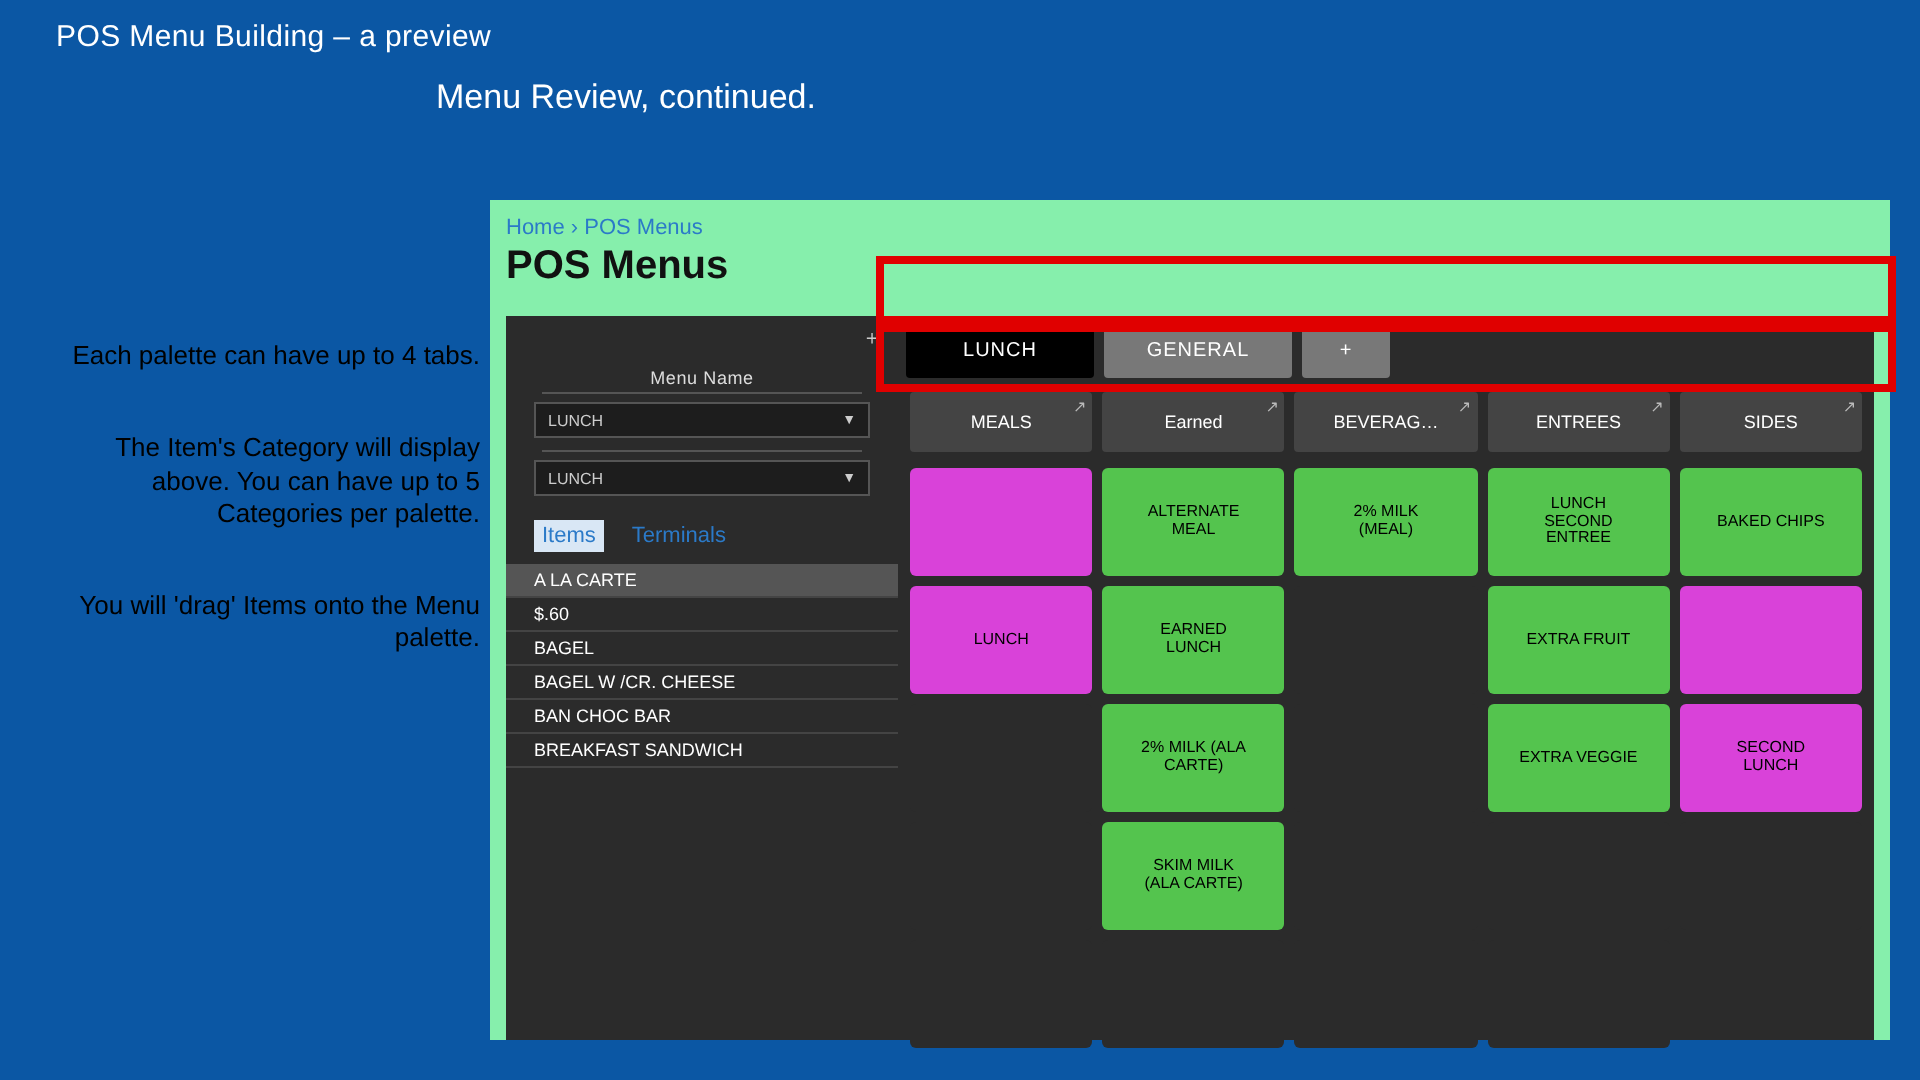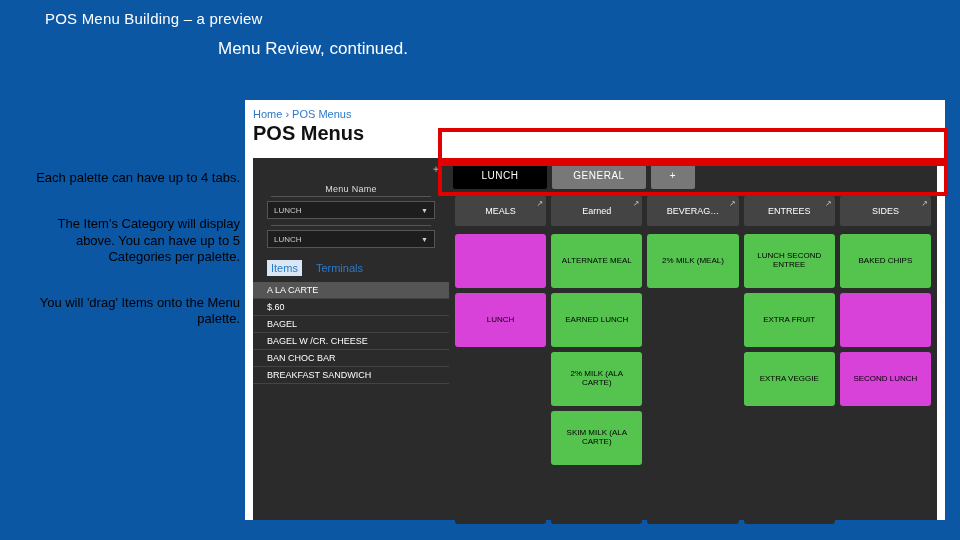--- a/index.html
+++ b/index.html
@@ -1,21 +1,21 @@
 <!DOCTYPE html>
 <html><head>
 <meta charset="utf-8">
 <style>
   * { box-sizing: border-box; margin: 0; padding: 0; }
   body { font-family: "Segoe UI", Arial, sans-serif; width: 960px; height: 540px; background: #0b57a4; overflow: hidden; }
-  .slide-title { color: #fff; font-size: 15px; padding: 10px 0 10px 28px; font-weight: 400; letter-spacing: .2px; margin-left: 17px;}
+  .slide-title { color: #fff; font-size: 15px; padding: 10px 0 10px 28px; font-weight: 400; letter-spacing: .2px;}
   .subheading { color: #fff; font-size: 17px; padding: 2px 0 12px 218px; }
   .annotations { position: absolute; left: 30px; top: 170px; width: 210px; color:#000; font-size: 13px; line-height: 1.25; }
   .anno { text-align: right; margin-bottom: 30px; }
-  .screenshot { position: absolute; left: 245px; top: 100px; width: 700px; height: 420px; background: #ffffff; }
+  .screenshot { position: absolute; left: 245px; top: 100px; width: 700px; height: 420px; background: #86efac; }
   .breadcrumb { color: #2b7ac8; font-size: 11px; padding: 8px 8px 2px 8px; }
   .page-h { font-weight: bold; font-size: 20px; padding: 0 8px 6px 8px; color:#111; }
 
   .dark { position: absolute; left: 8px; top: 58px; width: 684px; height: 362px; background: #2b2b2b; }
   .config { position: absolute; left: 0; top: 0; width: 196px; height: 100%; background: #2b2b2b; color:#ccc; font-size: 10px; }
   .cfg-label { font-size: 9px; color:#ddd; text-align:center; padding-top:8px; letter-spacing:.3px;}
   .cfg-hr { border:0; border-top:1px solid #555; margin: 2px 18px; }
   .cfg-input { margin: 4px 14px 6px 14px; height: 18px; background:#1d1d1d; border:1px solid #555; display:flex; align-items:center; justify-content:space-between; padding:0 6px; font-size:8px;}
   .tri { font-size:7px;}
   .panel-tabs { display:flex; gap:10px; padding: 6px 0 6px 14px; font-size:11px; }
@@ -32,21 +32,21 @@
   .ptab-btn.active { background:#000; }
   .ptab-add { flex:0 0 44px; }
 
   
   .cats { position:absolute; top:38px; left:0; right:0; height:30px; display:flex; gap:5px; padding:0 6px; }
   .cat { flex:1; background:#444; color:#fff; font-size:9px; display:flex; align-items:center; justify-content:center; position:relative; border-radius:2px;}
   .cat .arr { position:absolute; right:3px; top:3px; font-size:8px; color:#bbb;}
 
   
   .grid { position:absolute; top:76px; bottom:0; left:0; right:0; display:grid; grid-template-columns: repeat(5,1fr); grid-auto-rows: 54px; gap:5px; padding:0 6px; }
-  .cell { border-radius:3px; display:flex; align-items:center; justify-content:center; color:#000; font-size:8px; text-align:center; padding:2px 4px; line-height:1.1; position:relative;}
+  .cell { border-radius:3px; display:flex; align-items:center; justify-content:center; color:#000; font-size:8px; text-align:center; padding:2px 16px; line-height:1.1; position:relative;}
   .cell.magenta { background:#d942d9; color:#000;}
   .cell.green   { background:#54c44e; color:#000;}
   .cell.empty   { background:#2b2b2b;}
 
   
   .redbox { position:absolute; border:4px solid #e00000; pointer-events:none;}
   .red1 { left:438px; top:128px; width:510px; height:34px; }
   .red2 { left:438px; top:162px; width:510px; height:34px; }
 </style>
 </head>

